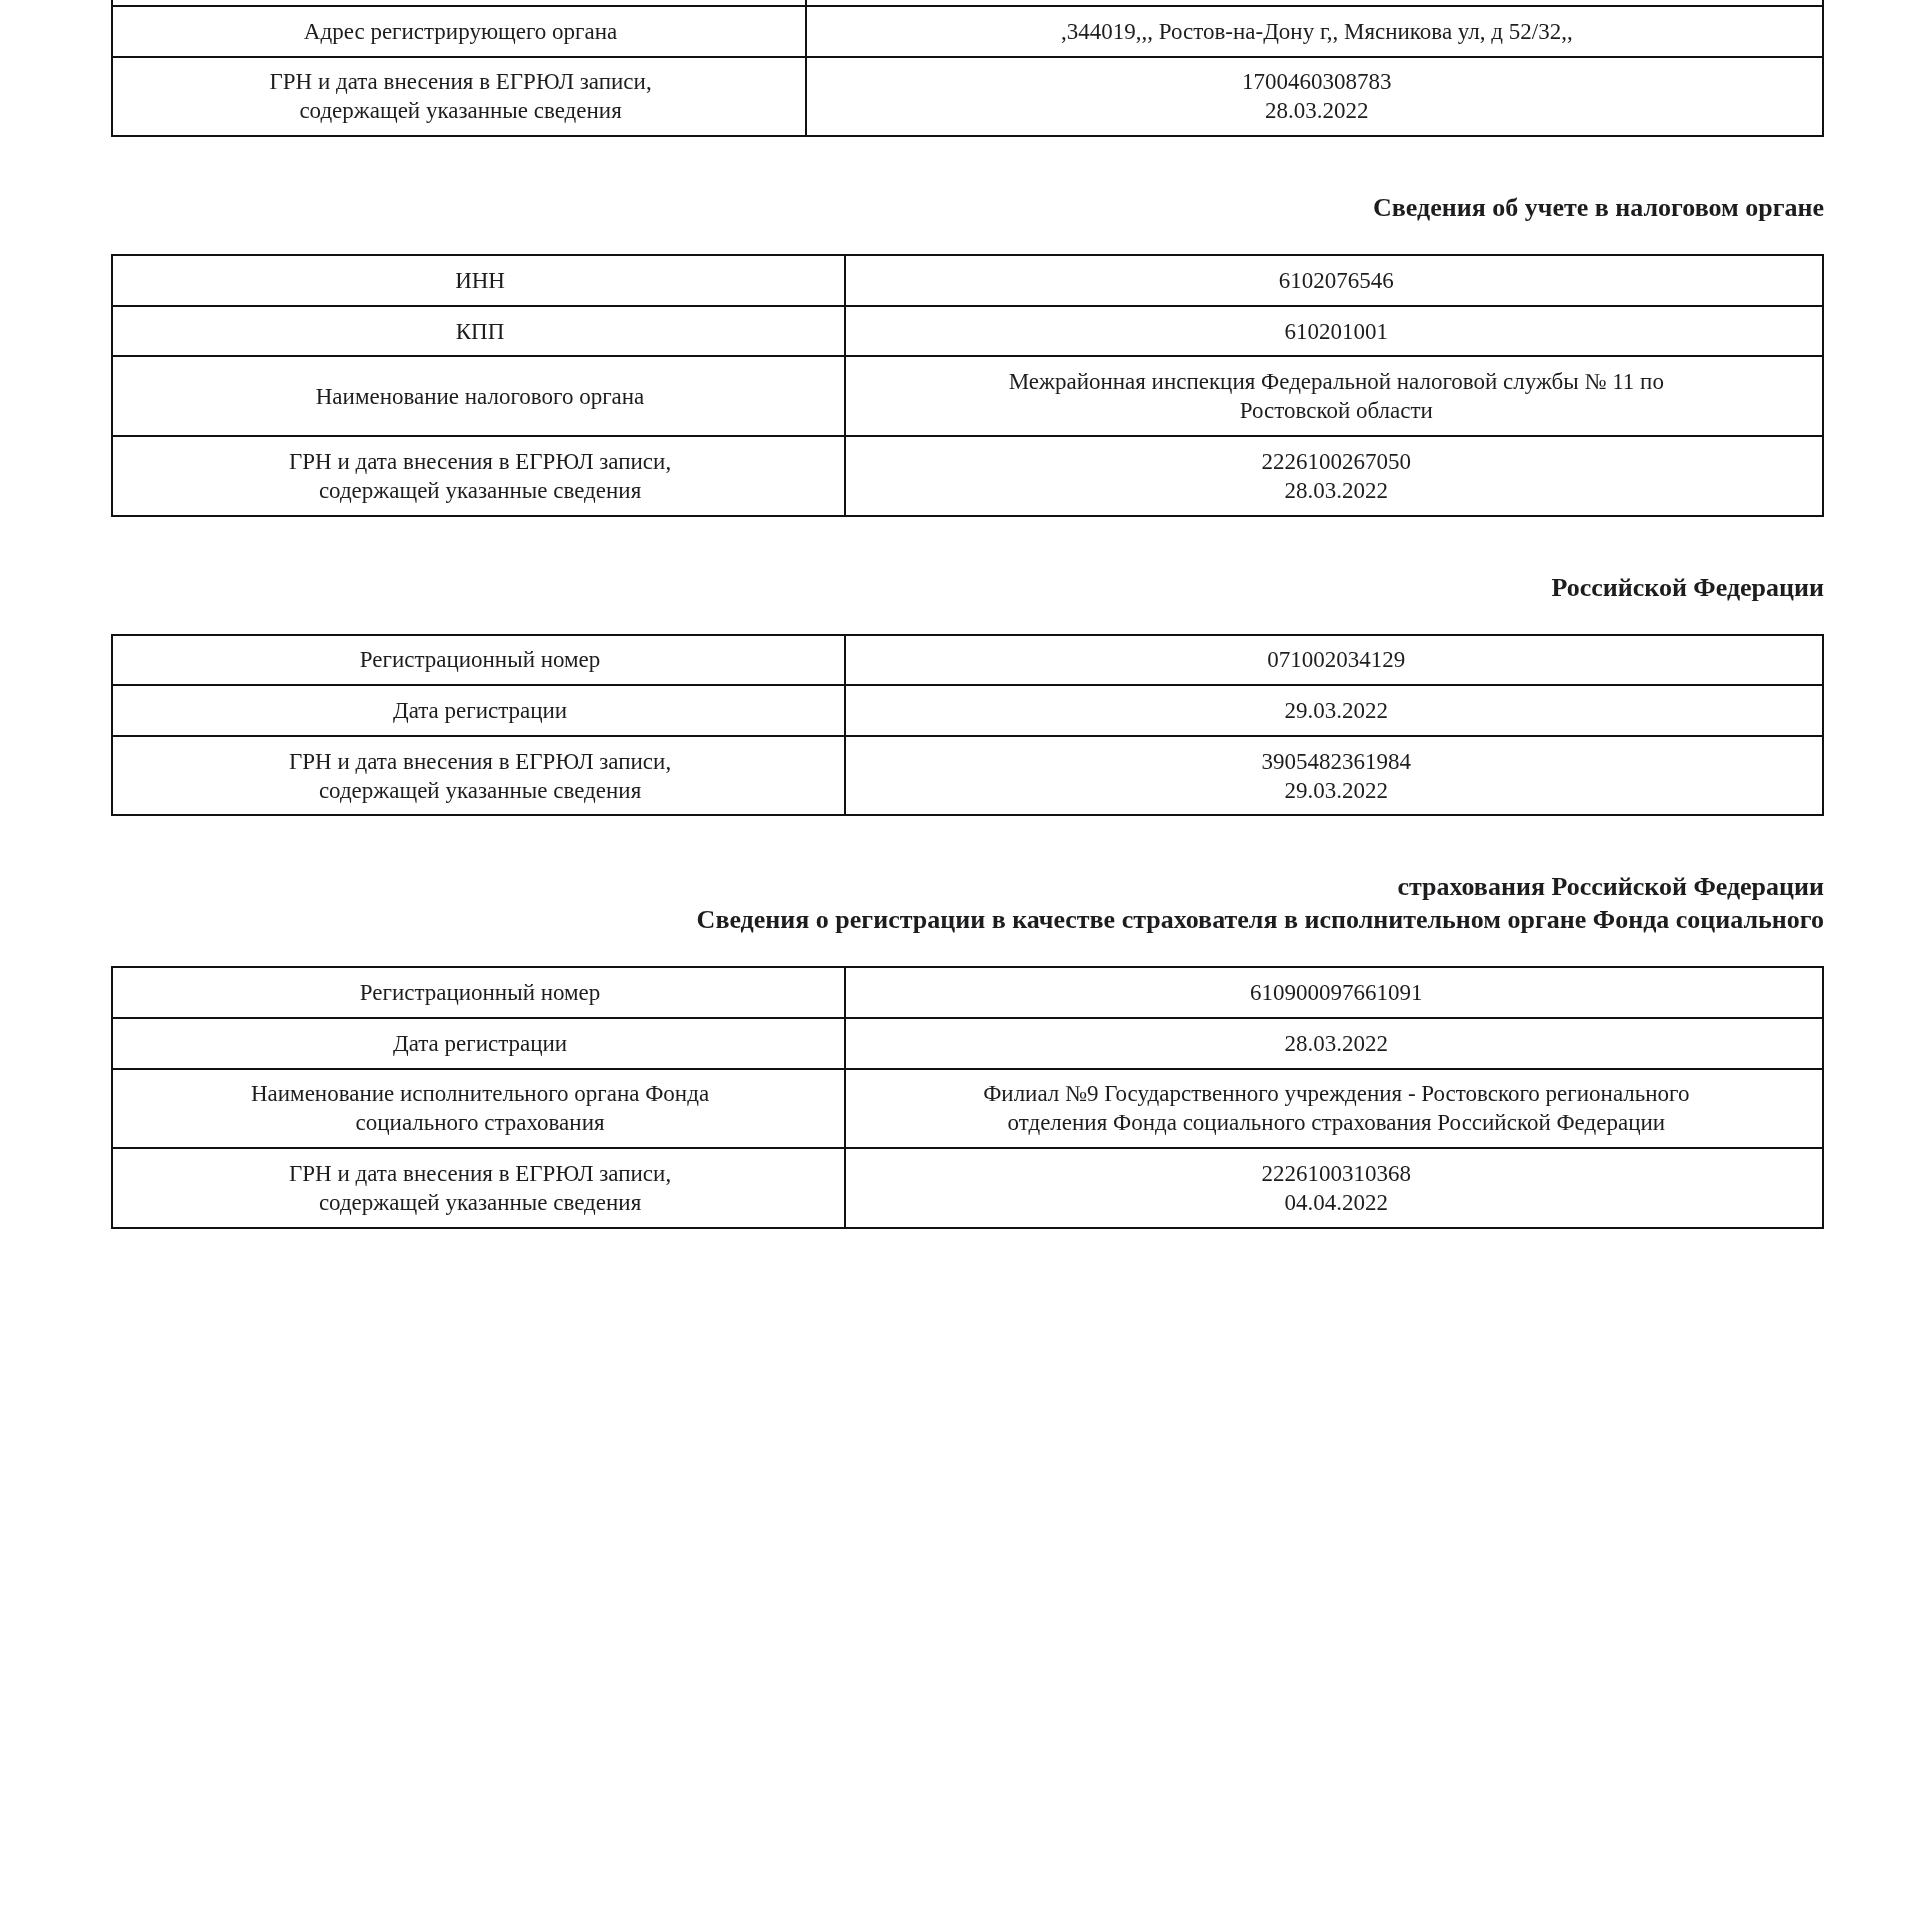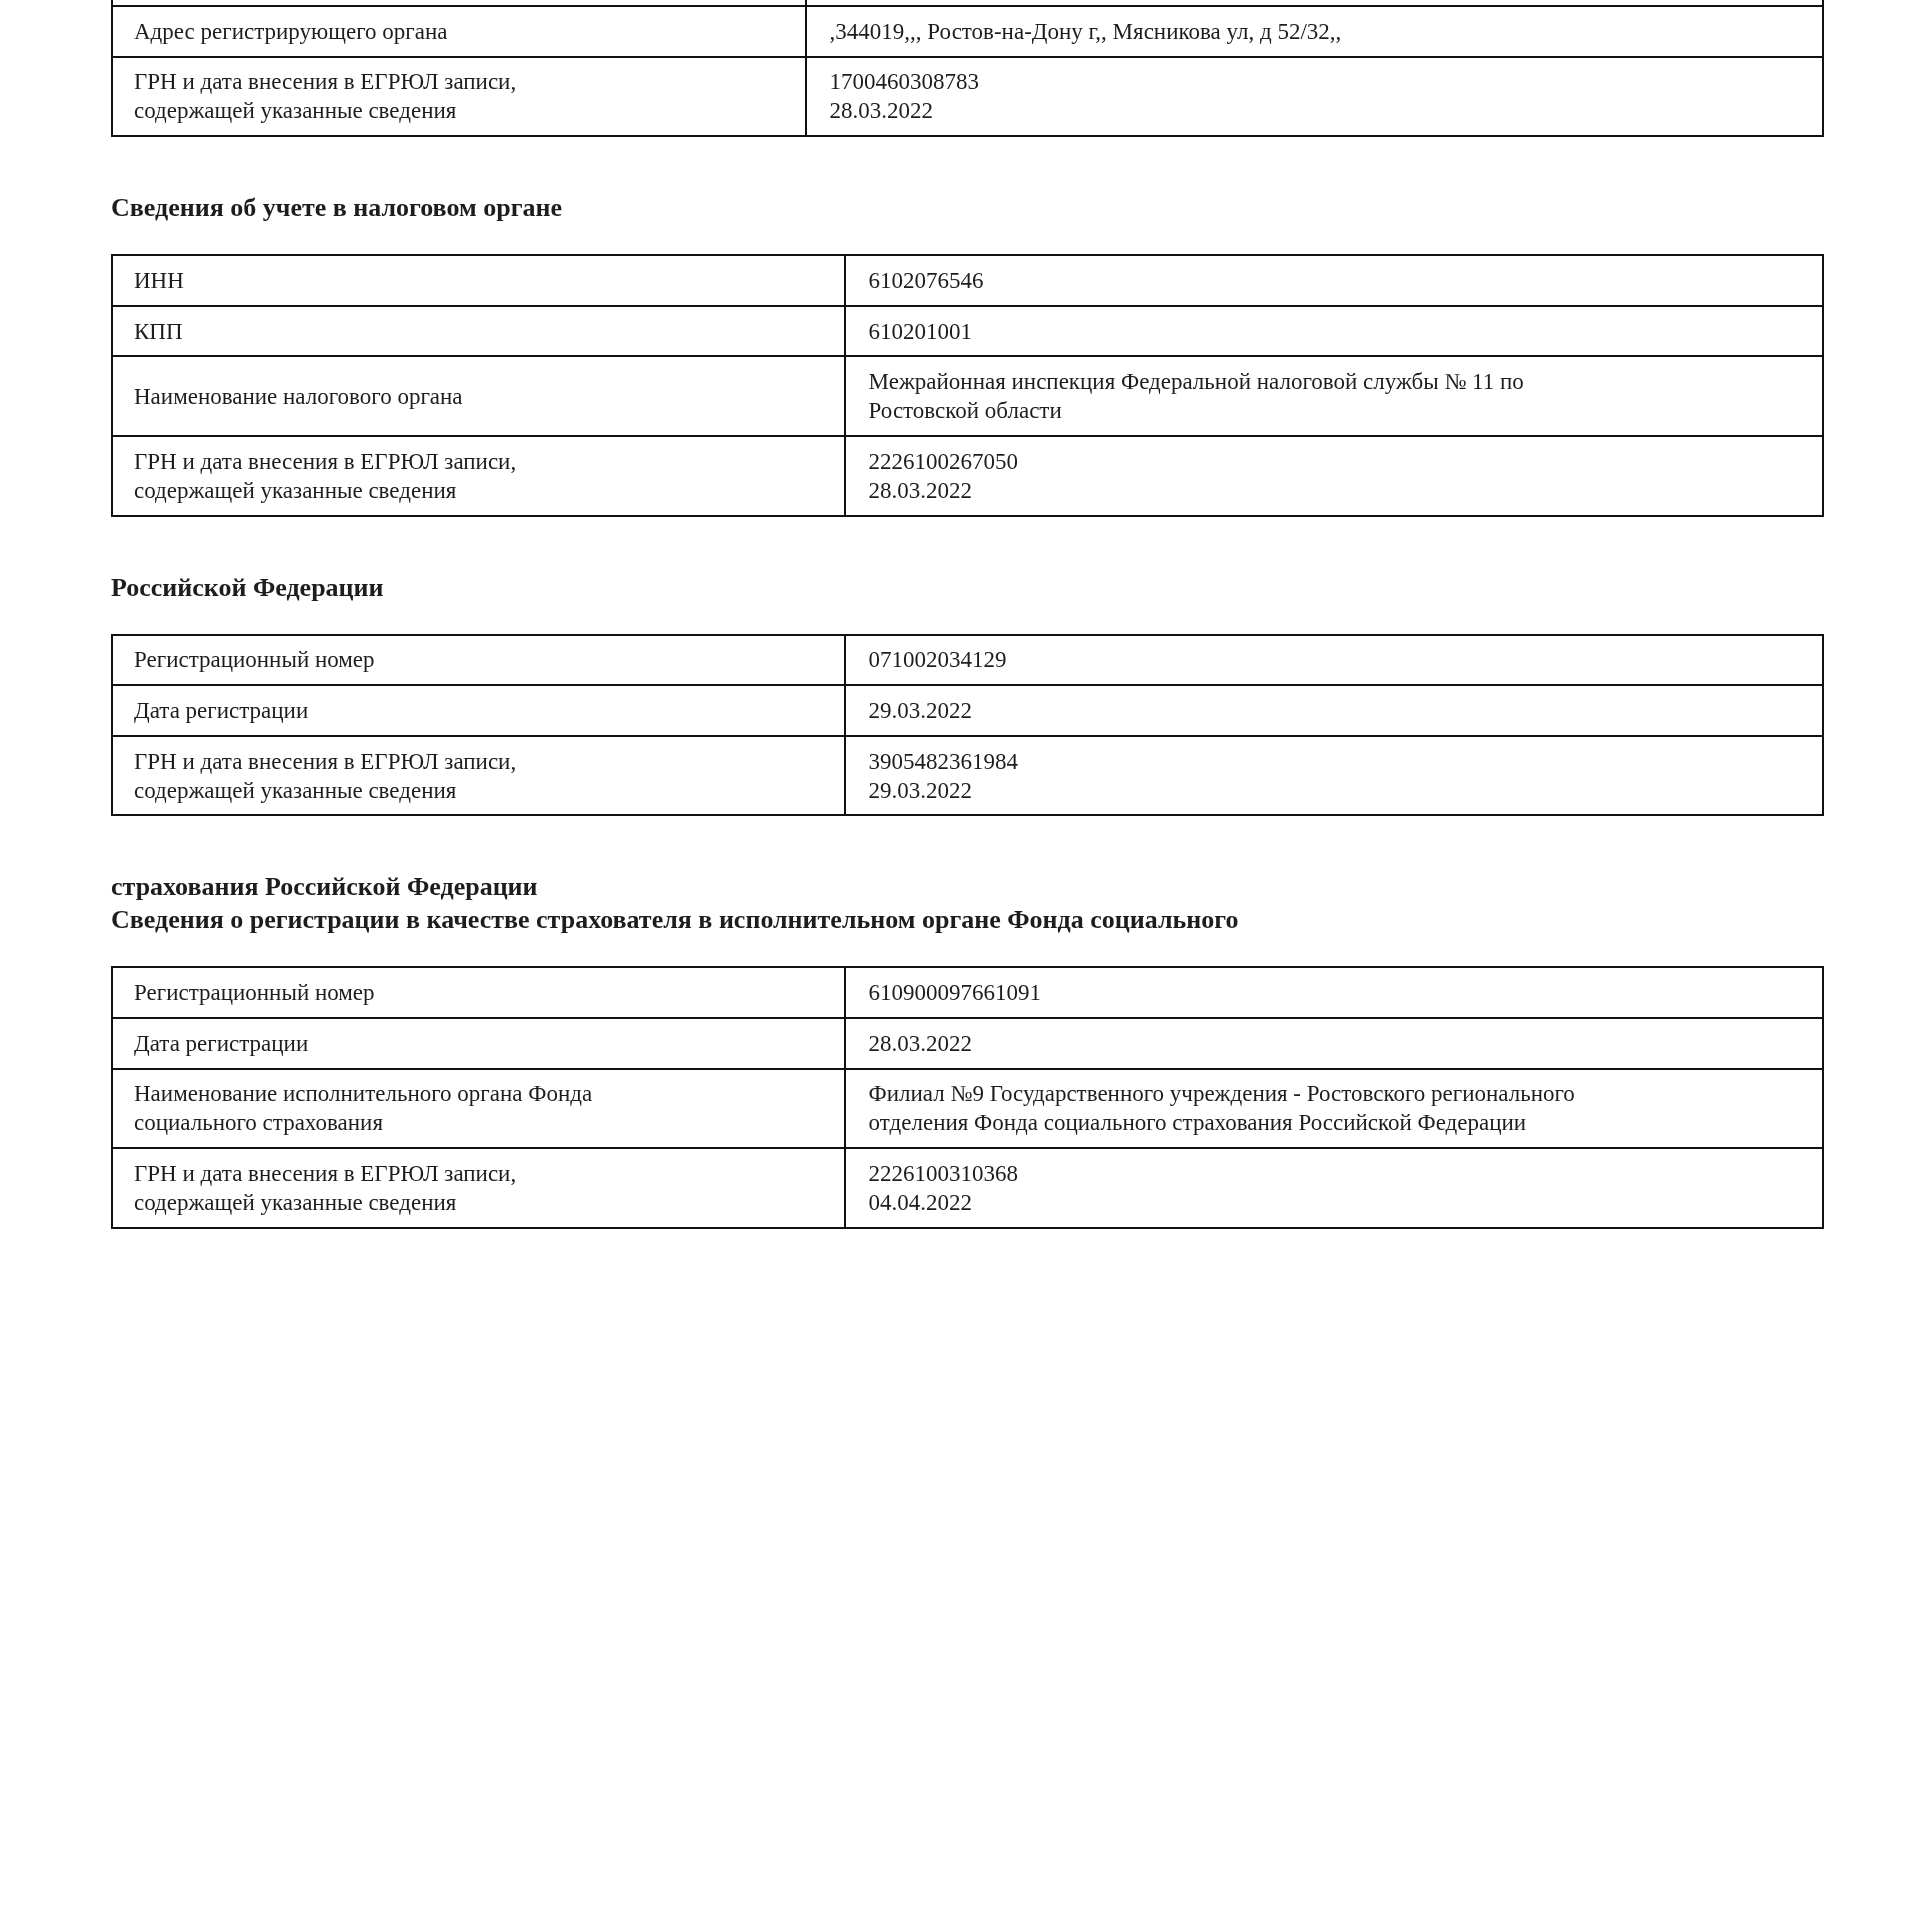--- a/index.html
+++ b/index.html
@@ -31,33 +31,33 @@
     border: 2.3px solid #111111;
     vertical-align: middle;
   }
   td.label-cell {
     width: 40.45%;
     padding: 9.8px 18px 9.8px 21px;
   }
   td.value-cell {
     padding: 9.8px 18px 9.8px 22.5px;
   }
-  .line { display: block; }
+  .line { display: block; text-align: center; }
   .sliver-row td {
     height: 6px;
     padding: 0;
   }
   table.intro-table {
     margin-top: -3px; 
   }
   h2.section-heading {
     font-size: 26px;
     line-height: 33px;
     font-weight: bold;
-    text-align: left;
+    text-align: right;
     color: #1d1d1f;
     margin: 54px 0 30px 0;
   }
   .heading-line { display: block; }
 </style>
 </head>
 <body>
 
 <div class="page">
 

